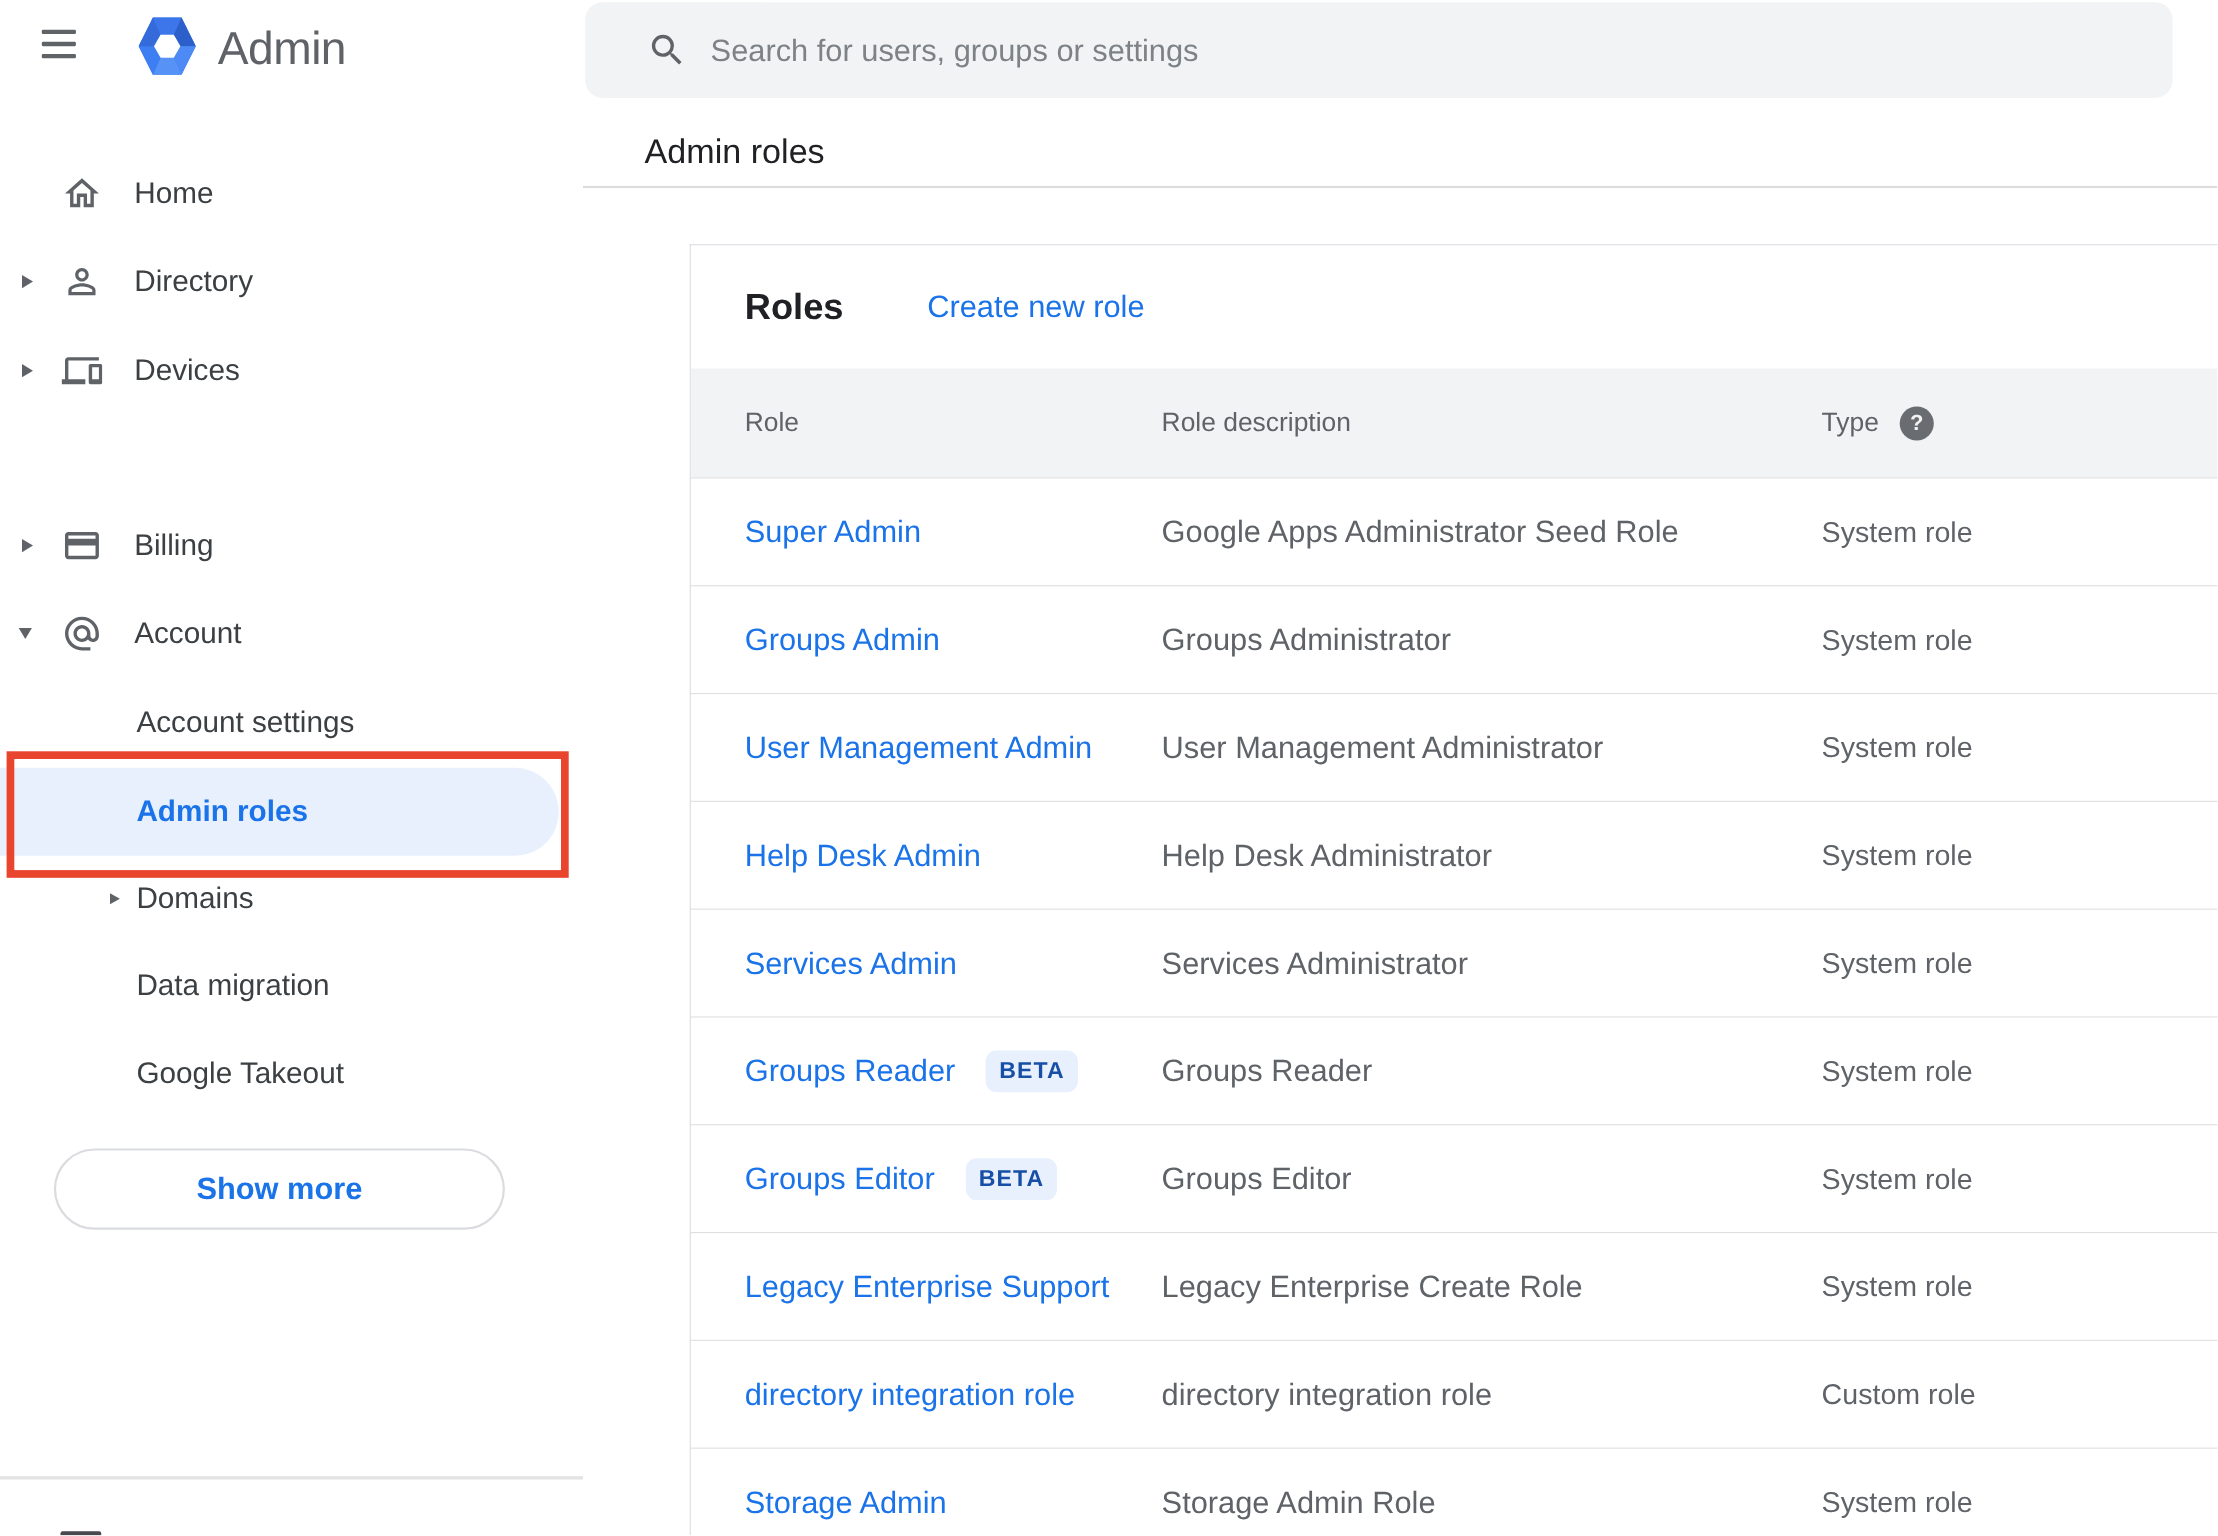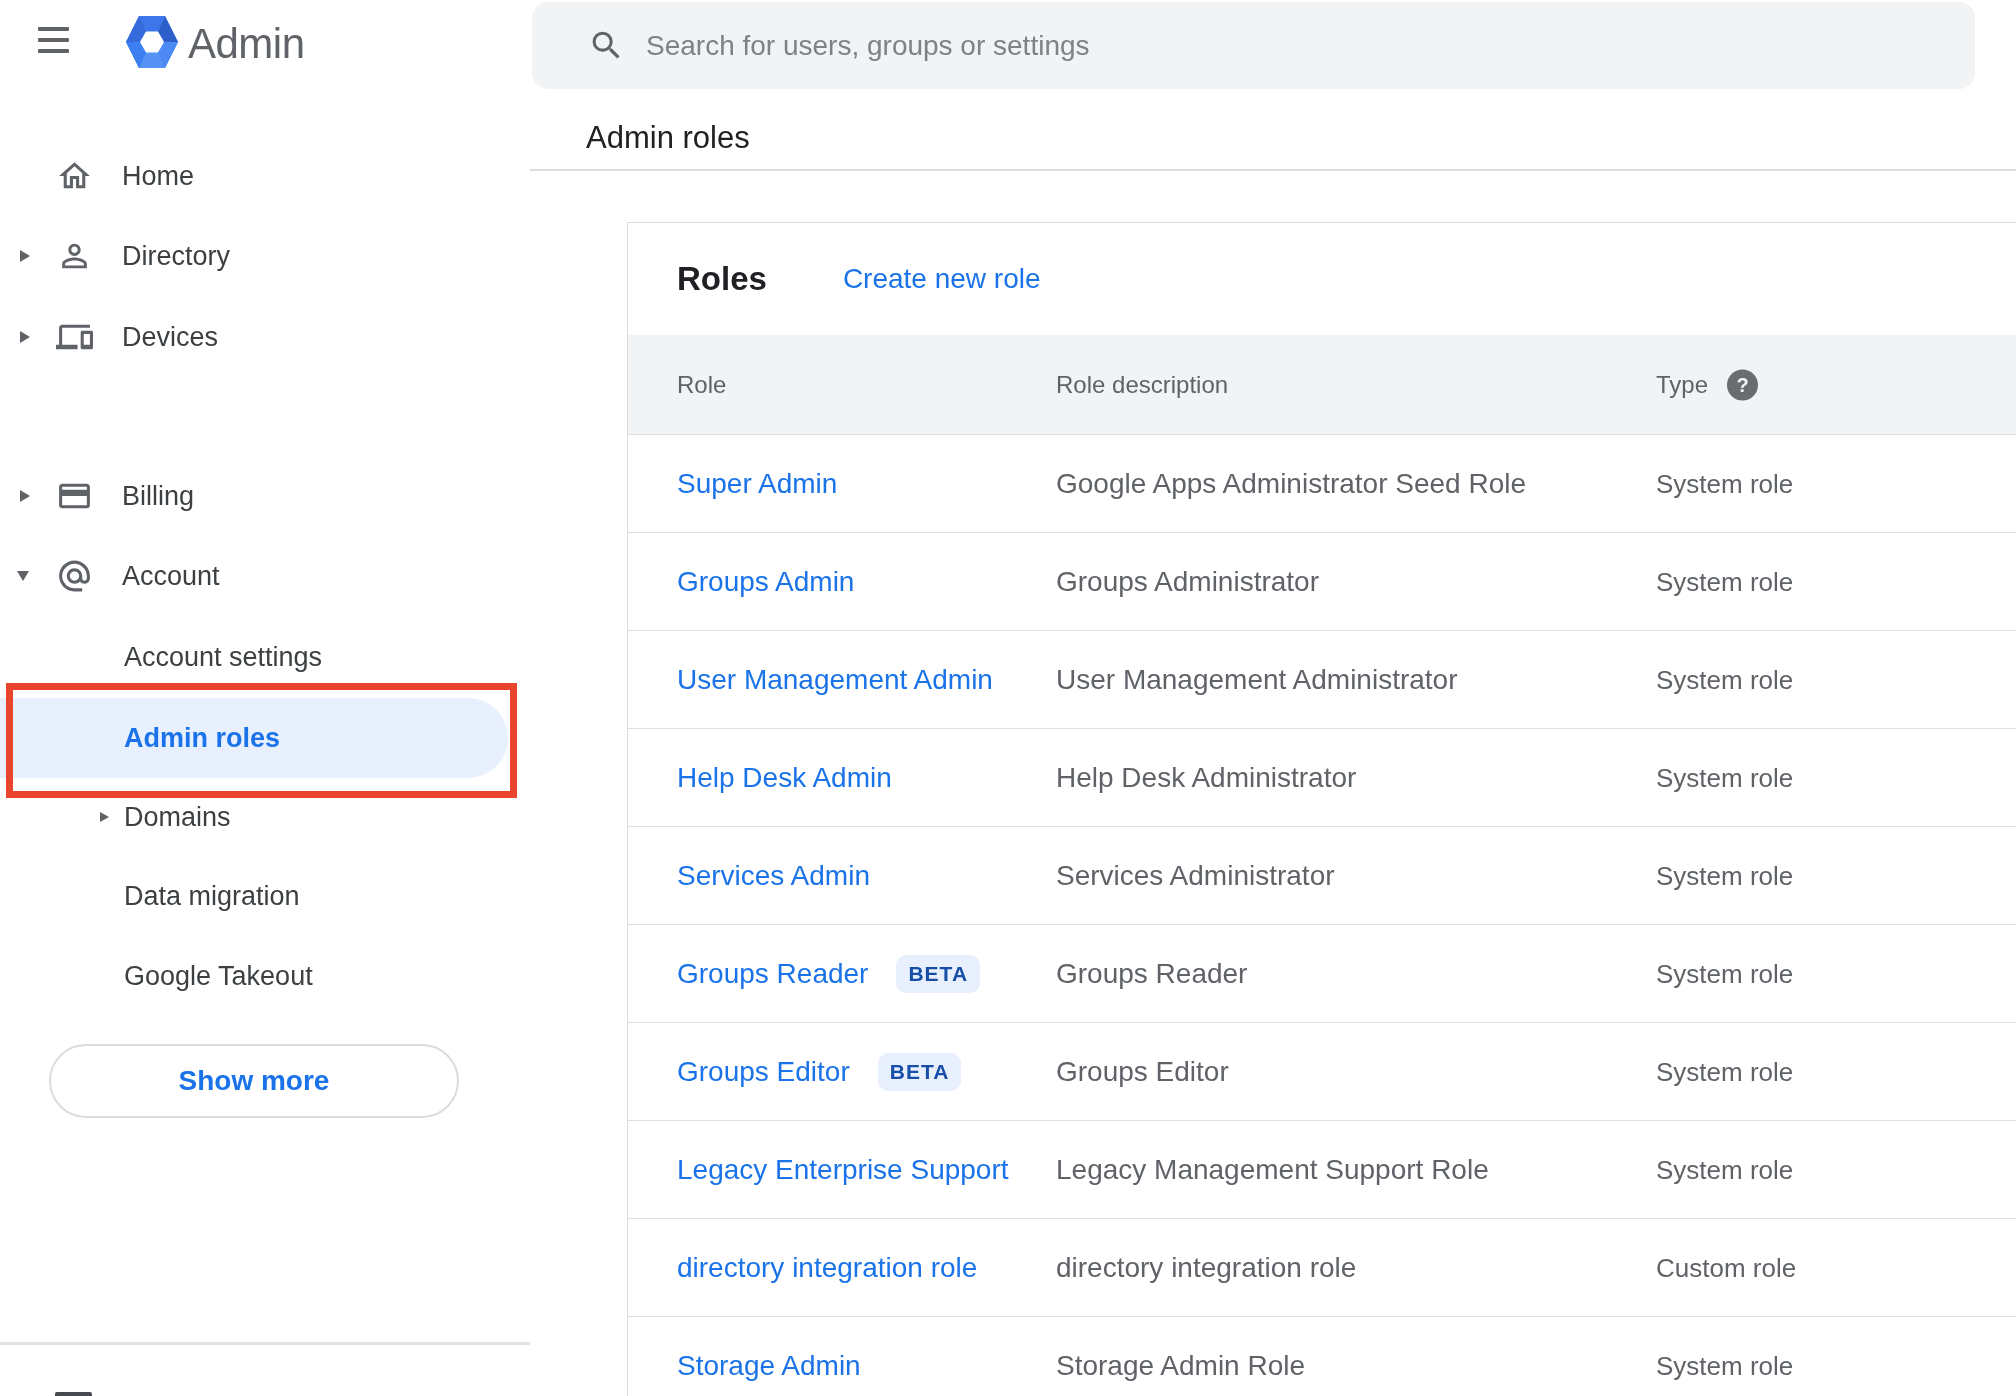--- a/index.html
+++ b/index.html
@@ -5,21 +5,21 @@
   * { margin:0; padding:0; box-sizing:border-box; }
   html,body { background:#fff; }
   body { font-family:"Liberation Sans", sans-serif; }
   .app { position:relative; width:2016px; height:1396px; background:#fff; overflow:hidden; }
 
   
   .hamburger { position:absolute; left:38px; top:27px; width:31px; height:26px; cursor:pointer; }
   .hamburger .bar { position:absolute; left:0; width:31px; height:4px; border-radius:1px; background:var(--text-secondary,#5f6368); }
   .hamburger .bar:nth-child(1){ top:0; } .hamburger .bar:nth-child(2){ top:11px; } .hamburger .bar:nth-child(3){ top:22px; }
 
-  .logo-wrap { position:absolute; left:126px; top:17px; height:54px; display:flex; align-items:center; gap:10px; }
+  .logo-wrap { position:absolute; left:126px; top:17px; height:54px; display:flex; align-items:center; gap:20px; }
   .logo-text { font-size:42px; color:var(--text-secondary,#5f6368); letter-spacing:-0.5px; }
 
   .search-bar { position:absolute; left:532px; top:2px; width:1443px; height:87px; background:var(--table-header-bg,#f1f3f4); border-radius:16px; }
   .search-bar svg { position:absolute; left:56px; top:25px; width:37px; height:37px; fill:var(--text-secondary,#5f6368); }
   .search-bar input { position:absolute; left:0; top:0; width:100%; height:100%; border:none; outline:none; background:transparent; padding-left:114px; font-family:"Liberation Sans",sans-serif; font-size:28px; color:#202124; }
   .search-bar input::placeholder { color:#7d8287; opacity:1; }
 
   .breadcrumb { position:absolute; left:586px; top:119px; font-size:31px; line-height:38px; color:var(--text-primary,#202124); }
   .header-divider { position:absolute; left:530px; top:169px; width:1486px; height:2px; background:var(--divider,#dcdcdc); }
 
@@ -247,21 +247,21 @@
     </span>
     <span class="cell cell-desc">Groups Editor</span>
     <span class="cell cell-type">System role</span>
   </div>
 
   <div class="trow">
     <span class="cell cell-role">
       <a class="role-link">Legacy Enterprise Support</a>
 
     </span>
-    <span class="cell cell-desc">Legacy Management Support Role</span>
+    <span class="cell cell-desc">Legacy Enterprise Create Role</span>
     <span class="cell cell-type">System role</span>
   </div>
 
   <div class="trow">
     <span class="cell cell-role">
       <a class="role-link">directory integration role</a>
 
     </span>
     <span class="cell cell-desc">directory integration role</span>
     <span class="cell cell-type">Custom role</span>

